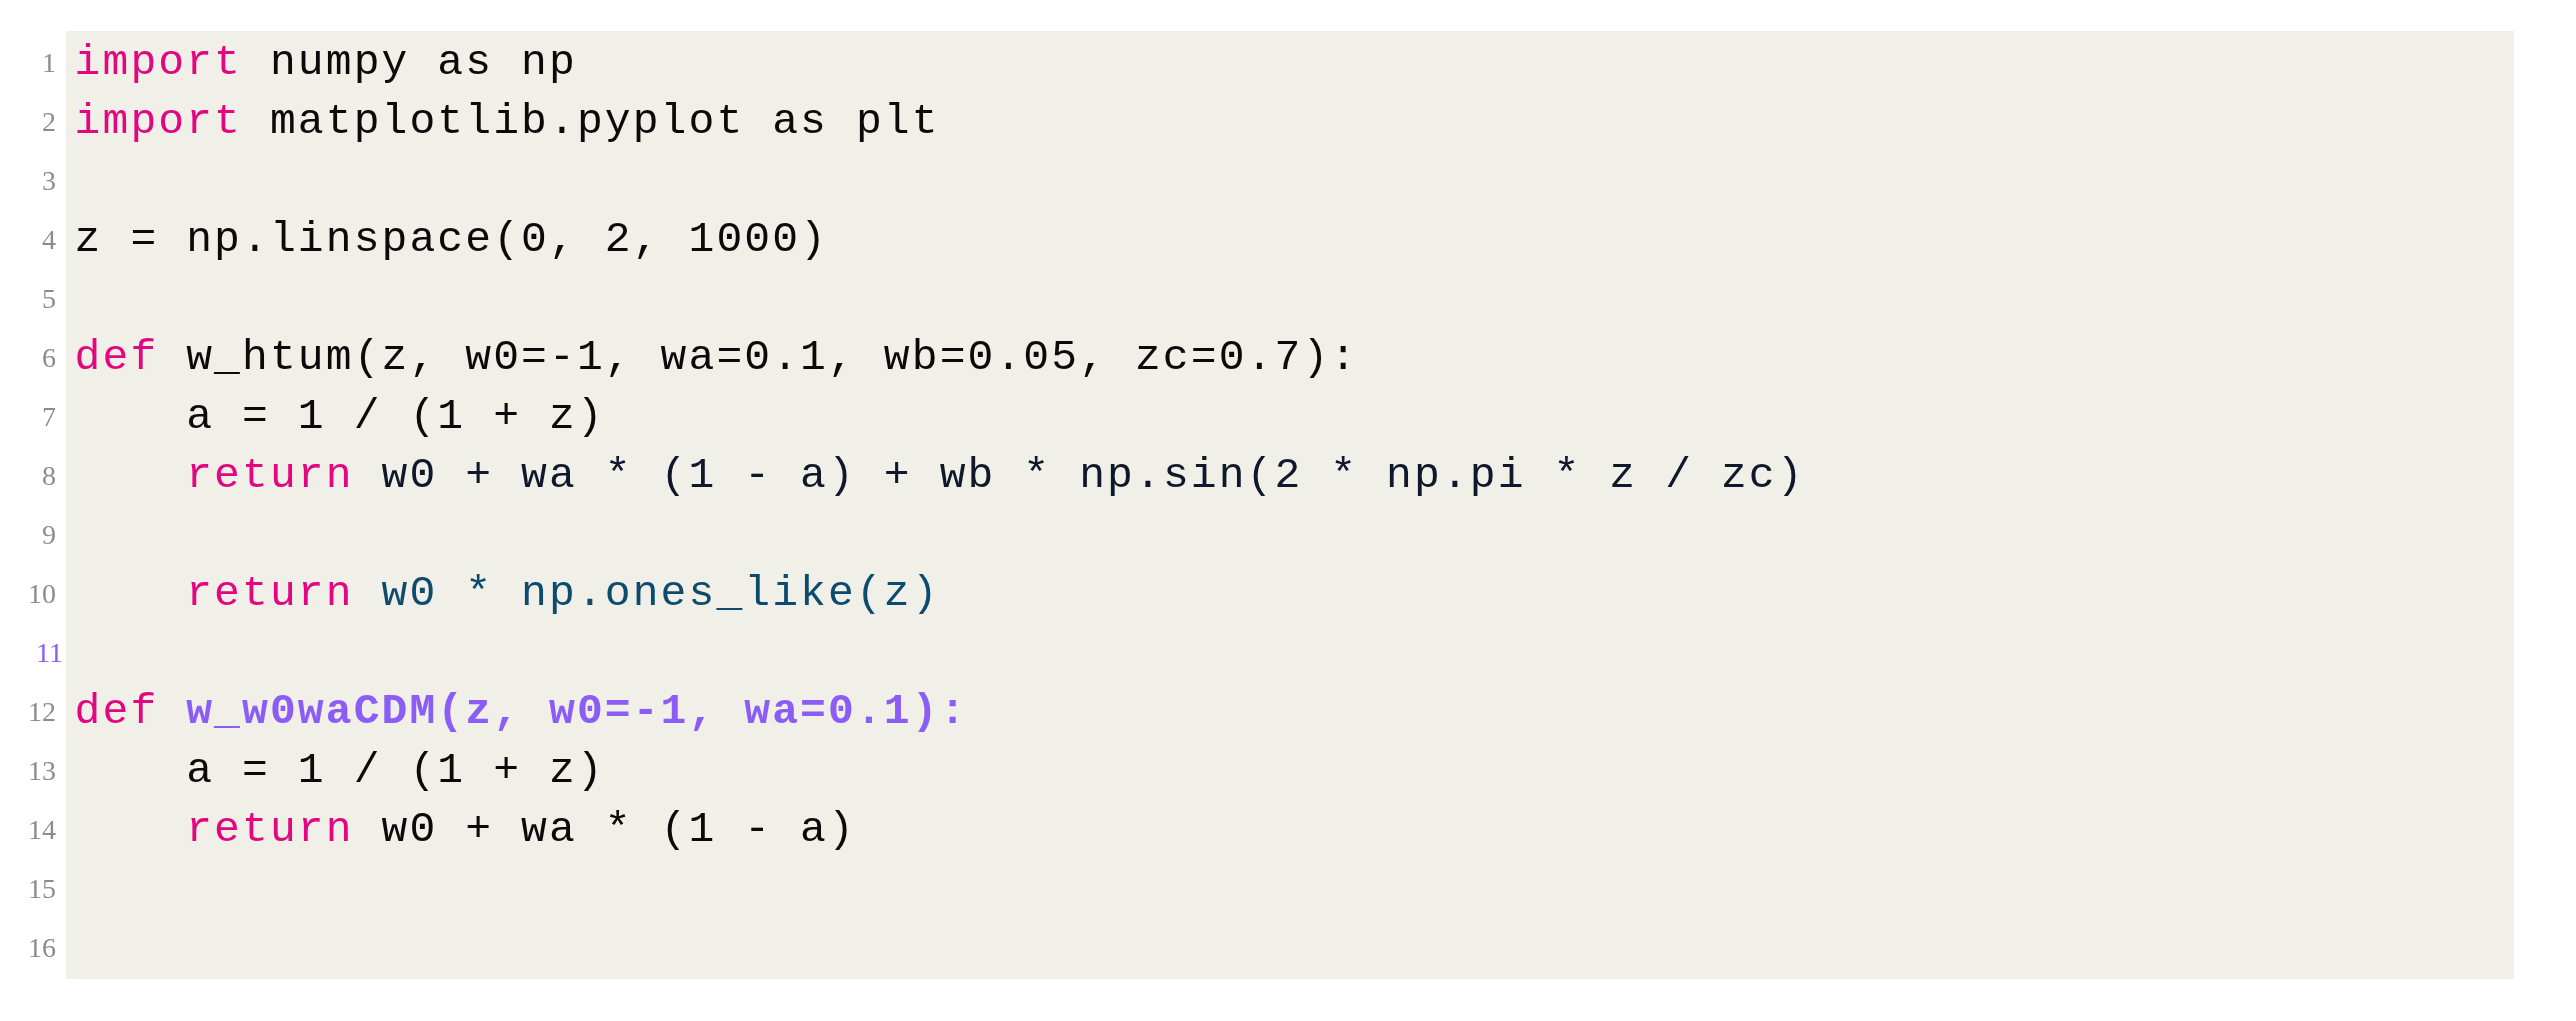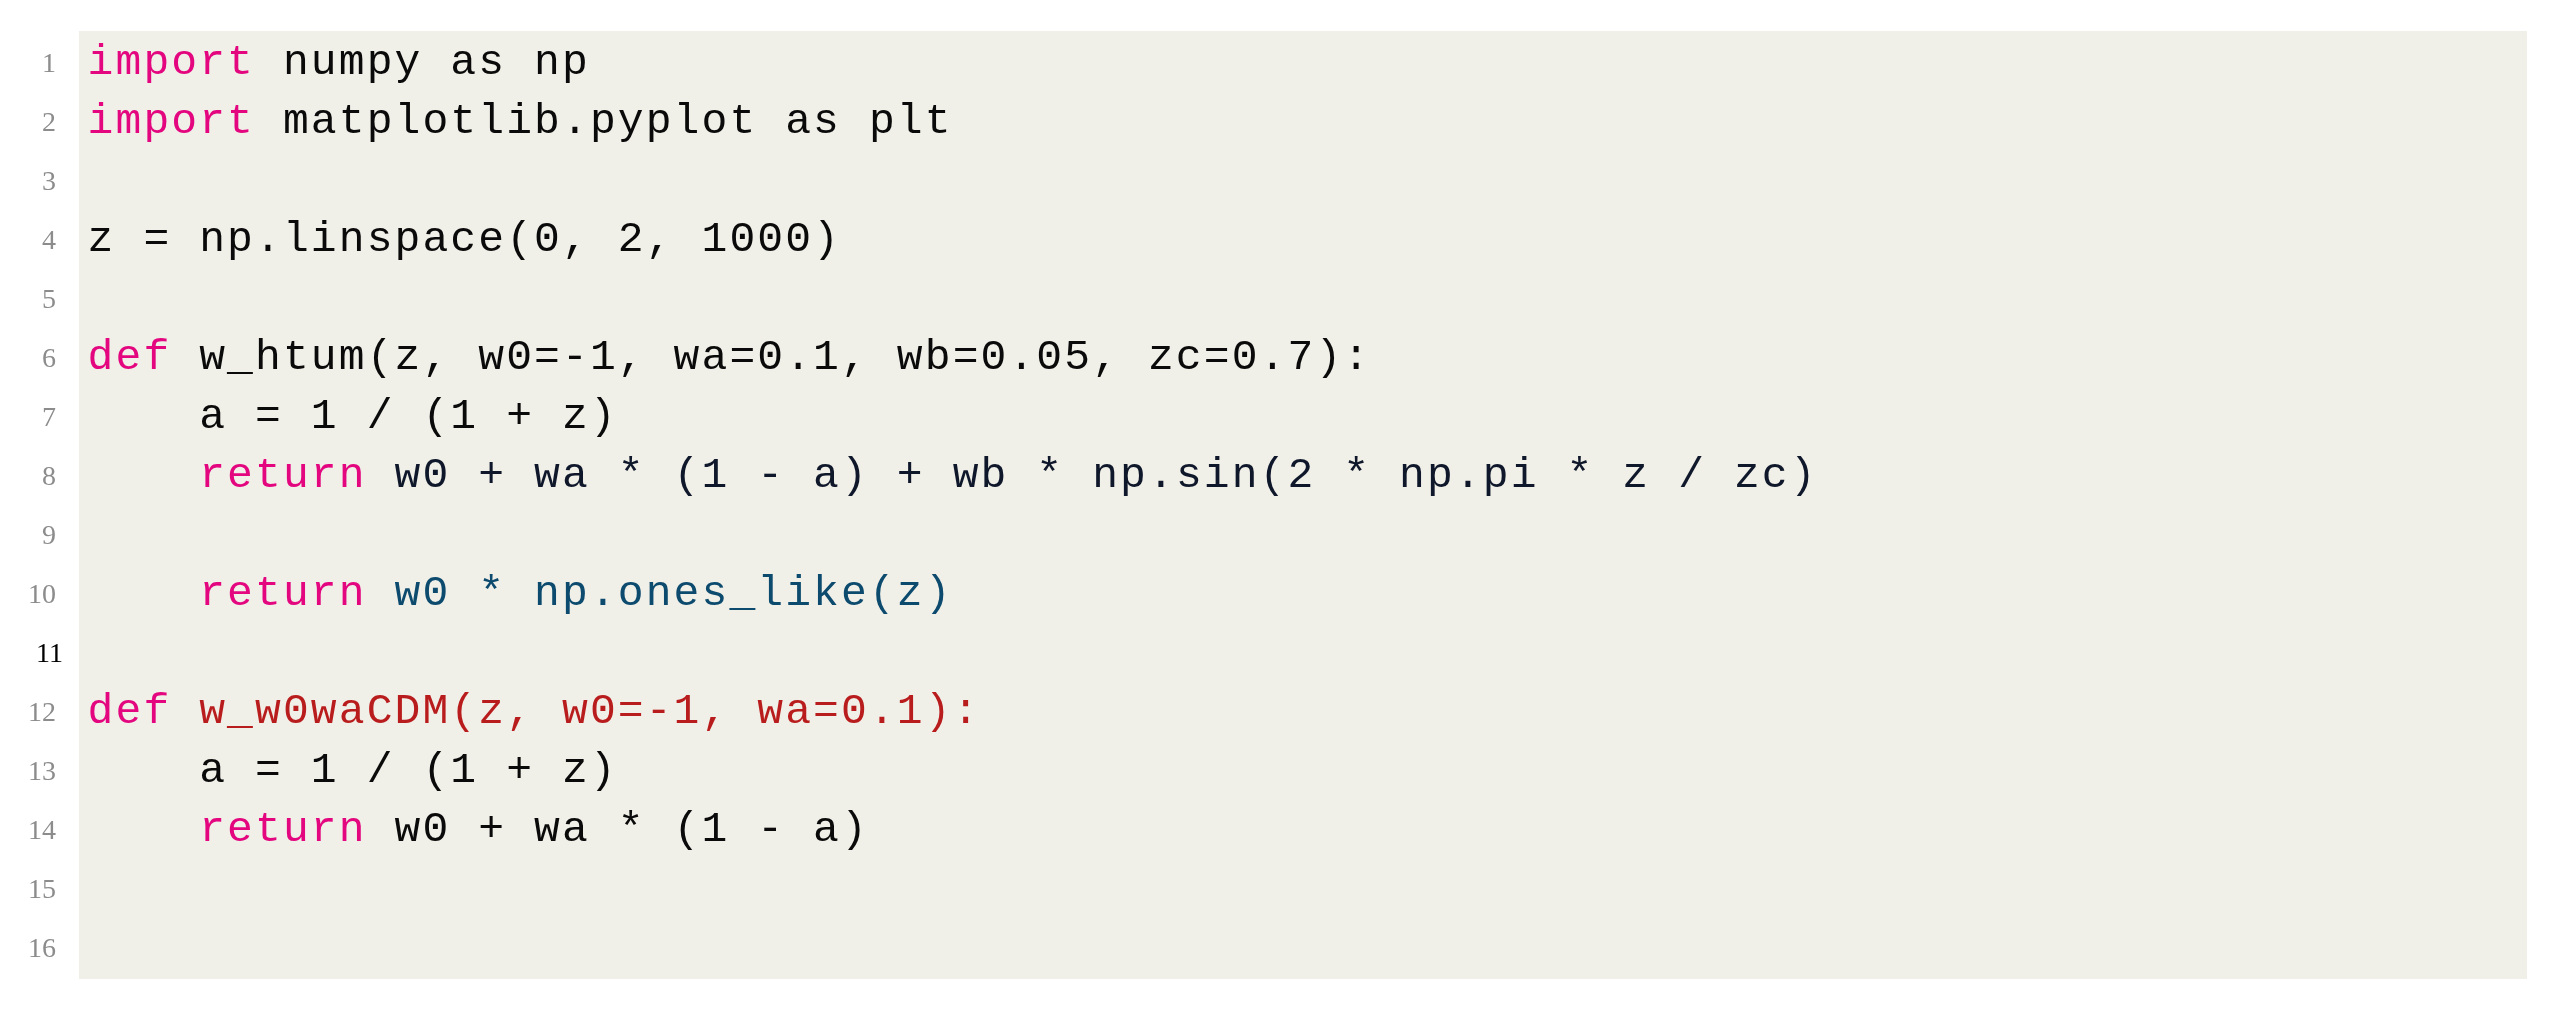--- a/index.html
+++ b/index.html
@@ -18,21 +18,21 @@
     position: absolute;
     left: 0;
     top: 31px;
     width: 56px;
     height: 948px;
     padding-top: 2px;
     box-sizing: border-box;
   }
   .code-block {
     position: absolute;
-    left: 79px;
+    left: 66px;
     top: 31px;
     width: 2448px;
     height: 948px;
     padding-top: 2px;
     box-sizing: border-box;
   }
   .gutter-row {
     height: 59px;
     line-height: 59px;
     text-align: right;
@@ -60,38 +60,38 @@
       <div class="gutter-row" style="color: rgb(140, 140, 140);">1</div>
       <div class="gutter-row" style="color: rgb(140, 140, 140);">2</div>
       <div class="gutter-row" style="color: rgb(140, 140, 140);">3</div>
       <div class="gutter-row" style="color: rgb(140, 140, 140);">4</div>
       <div class="gutter-row" style="color: rgb(140, 140, 140);">5</div>
       <div class="gutter-row" style="color: rgb(140, 140, 140);">6</div>
       <div class="gutter-row" style="color: rgb(140, 140, 140);">7</div>
       <div class="gutter-row" style="color: rgb(140, 140, 140);">8</div>
       <div class="gutter-row" style="color: rgb(140, 140, 140);">9</div>
       <div class="gutter-row" style="color: rgb(140, 140, 140);">10</div>
-      <div class="gutter-row" style="color: #000000; padding-left: 36px;">11</div>
+      <div class="gutter-row" style="color: #8b5cf6; padding-left: 36px;">11</div>
       <div class="gutter-row" style="color: rgb(140, 140, 140); margin-left: 13px;">12</div>
       <div class="gutter-row" style="color: rgb(140, 140, 140);">13</div>
       <div class="gutter-row" style="color: rgb(140, 140, 140);">14</div>
       <div class="gutter-row" style="color: rgb(140, 140, 140);">15</div>
       <div class="gutter-row" style="color: rgb(140, 140, 140);">16</div>
     </div>
   <div class="code-block" style="background: rgb(240, 239, 232);">
       <div class="code-row"><span class="kw" style="color: rgb(227, 6, 127);">import</span><span style="color: rgb(10, 10, 10);"> numpy as np</span></div>
       <div class="code-row"><span class="kw" style="color: rgb(227, 6, 127);">import</span><span style="color: rgb(10, 10, 10);"> matplotlib.pyplot as plt</span></div>
       <div class="code-row"></div>
       <div class="code-row"><span style="color: rgb(10, 10, 10);">z = np.linspace(0, 2, 1000)</span></div>
       <div class="code-row"></div>
       <div class="code-row"><span class="kw" style="color: rgb(227, 6, 127);">def</span><span style="color: rgb(10, 10, 10);"> w_htum(z, w0=-1, wa=0.1, wb=0.05, zc=0.7):</span></div>
       <div class="code-row"><span style="color: rgb(10, 10, 10);">    a = 1 / (1 + z)</span></div>
       <div class="code-row"><span style="color: rgb(10, 10, 10);">    </span><span class="kw" style="color: rgb(227, 6, 127);">return</span><span style="color: #0f172a; text-align: center;"> w0 + wa * (1 - a) + wb * np.sin(2 * np.pi * z / zc)</span></div>
       <div class="code-row"></div>
       <div class="code-row"><span style="color: rgb(10, 10, 10);">    </span><span class="kw" style="color: rgb(227, 6, 127);">return</span><span style="color: #0c4a6e;"> w0 * np.ones_like(z)</span></div>
       <div class="code-row"></div>
-      <div class="code-row"><span class="kw" style="color: rgb(227, 6, 127);">def</span><span style="color: #b91c1c;"> w_w0waCDM(z, w0=-1, wa=0.1):</span></div>
+      <div class="code-row"><span class="kw" style="color: rgb(227, 6, 127);">def</span><span style="color: #8b5cf6; font-weight: bold;"> w_w0waCDM(z, w0=-1, wa=0.1):</span></div>
       <div class="code-row"><span style="color: rgb(10, 10, 10);">    a = 1 / (1 + z)</span></div>
       <div class="code-row"><span style="color: rgb(10, 10, 10);">    </span><span class="kw" style="color: rgb(227, 6, 127);">return</span><span style="color: rgb(10, 10, 10);"> w0 + wa * (1 - a)</span></div>
       <div class="code-row"></div>
     </div>
 </div>
 
 
 </body></html>

